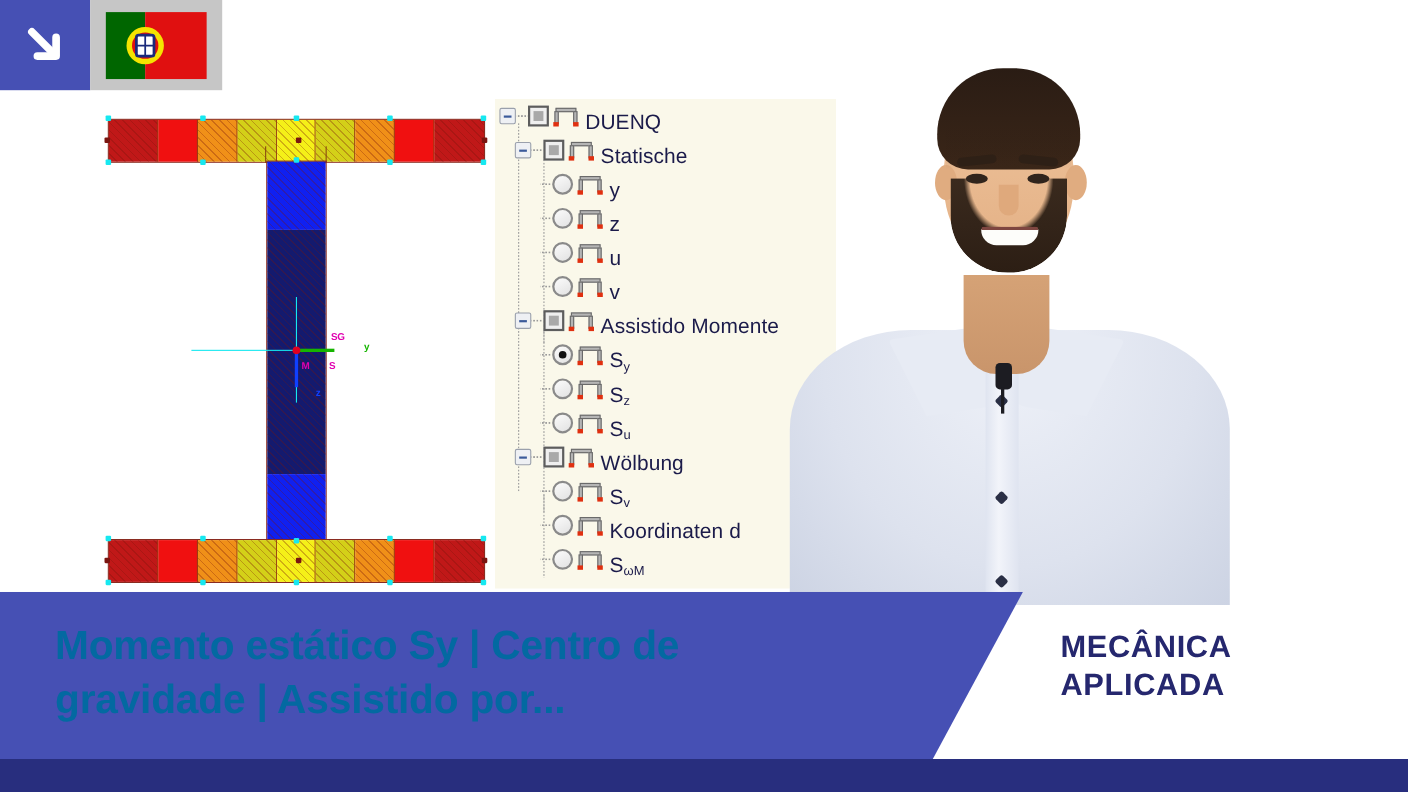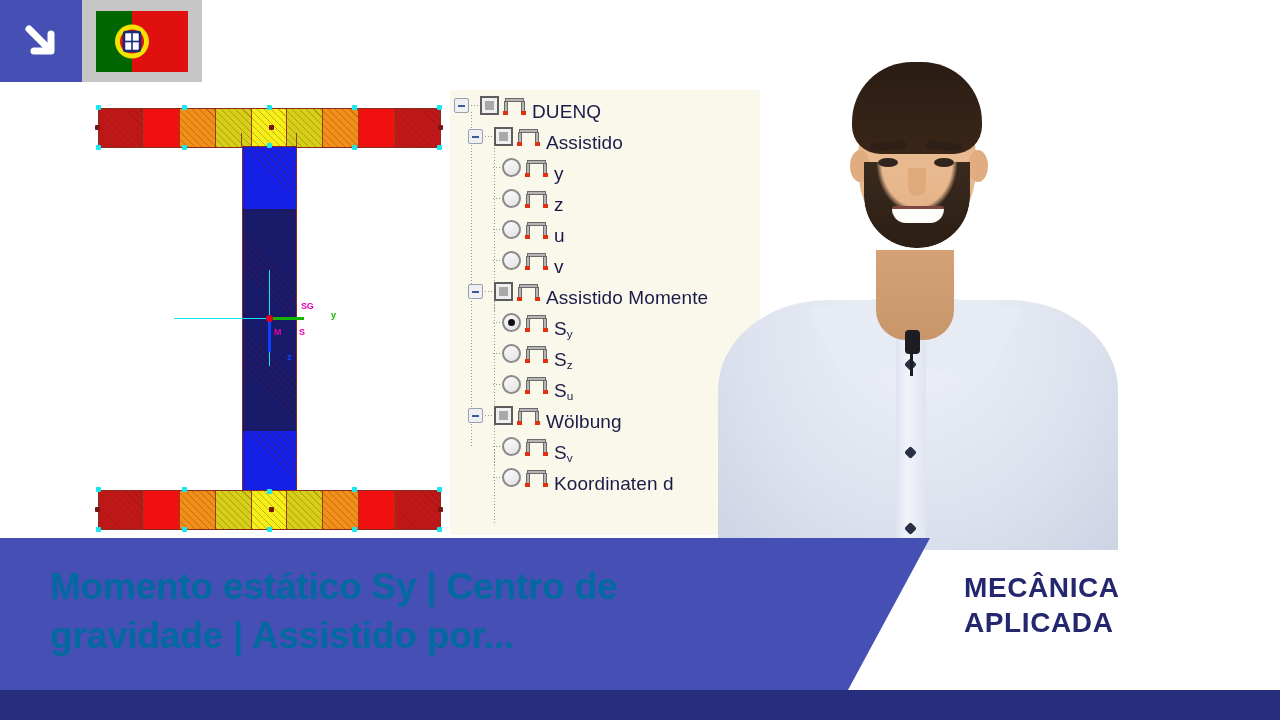--- a/index.html
+++ b/index.html
@@ -499,21 +499,21 @@
       <span class="exp-box"></span>
       <span class="dots"></span>
       <span class="chk"></span>
       <span class="sec-icon">
         <i class="cap"></i>
           <i class="leg-l"></i>
           <i class="leg-r"></i>
         <i class="foot-l"></i>
           <i class="foot-r"></i>
       </span>
-      <span class="lbl">Assistido</span>
+      <span class="lbl">Statische</span>
     </div>
 
     <div class="tree-row lvl2">
       <span class="dots"></span>
       <span class="radio"></span>
       <span class="sec-icon">
         <i class="cap"></i>
           <i class="leg-l"></i>
           <i class="leg-r"></i>
         <i class="foot-l"></i>
@@ -647,20 +647,32 @@
       <span class="sec-icon">
         <i class="cap"></i>
           <i class="leg-l"></i>
           <i class="leg-r"></i>
         <i class="foot-l"></i>
           <i class="foot-r"></i>
       </span>
       <span class="lbl">Koordinaten d</span>
     </div>
 
+    <div class="tree-row lvl2">
+      <span class="dots"></span>
+      <span class="radio"></span>
+      <span class="sec-icon">
+        <i class="cap"></i>
+          <i class="leg-l"></i>
+          <i class="leg-r"></i>
+        <i class="foot-l"></i>
+          <i class="foot-r"></i>
+      </span>
+      <span class="lbl"><span>S</span><sub>ωM</sub></span>
+    </div>
   </div>
 
   <div class="presenter">
     <div class="torso"></div>
     <div class="collar-l"></div>
     <div class="collar-r"></div>
     <div class="placket"></div>
     <div class="button" style="top:360px"></div>
     <div class="button" style="top:448px"></div>
     <div class="button" style="top:524px"></div>

